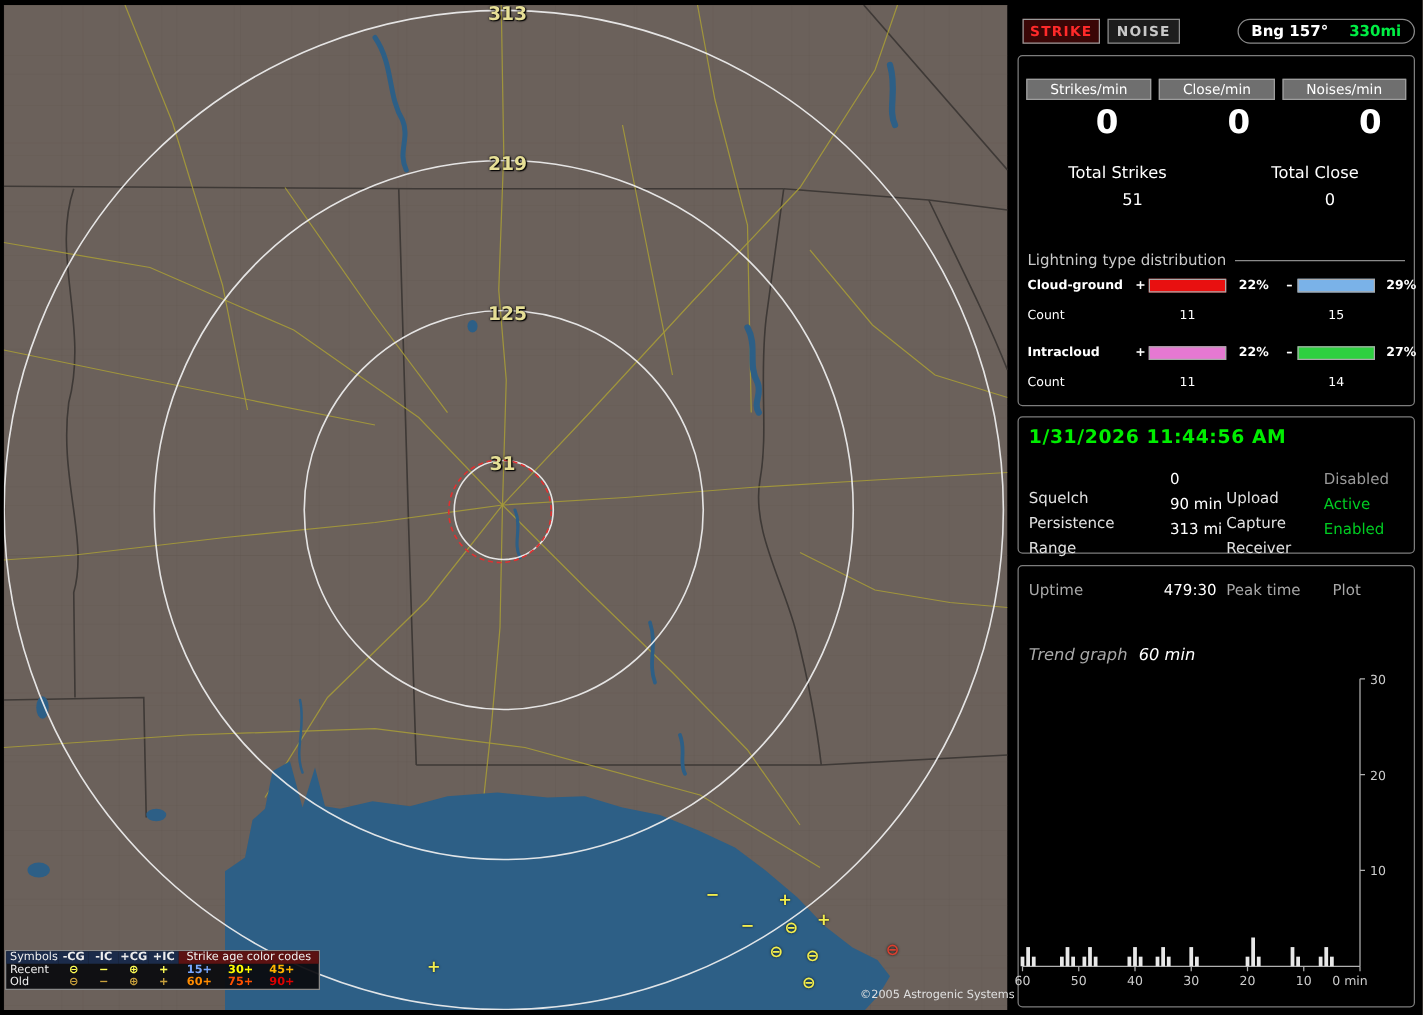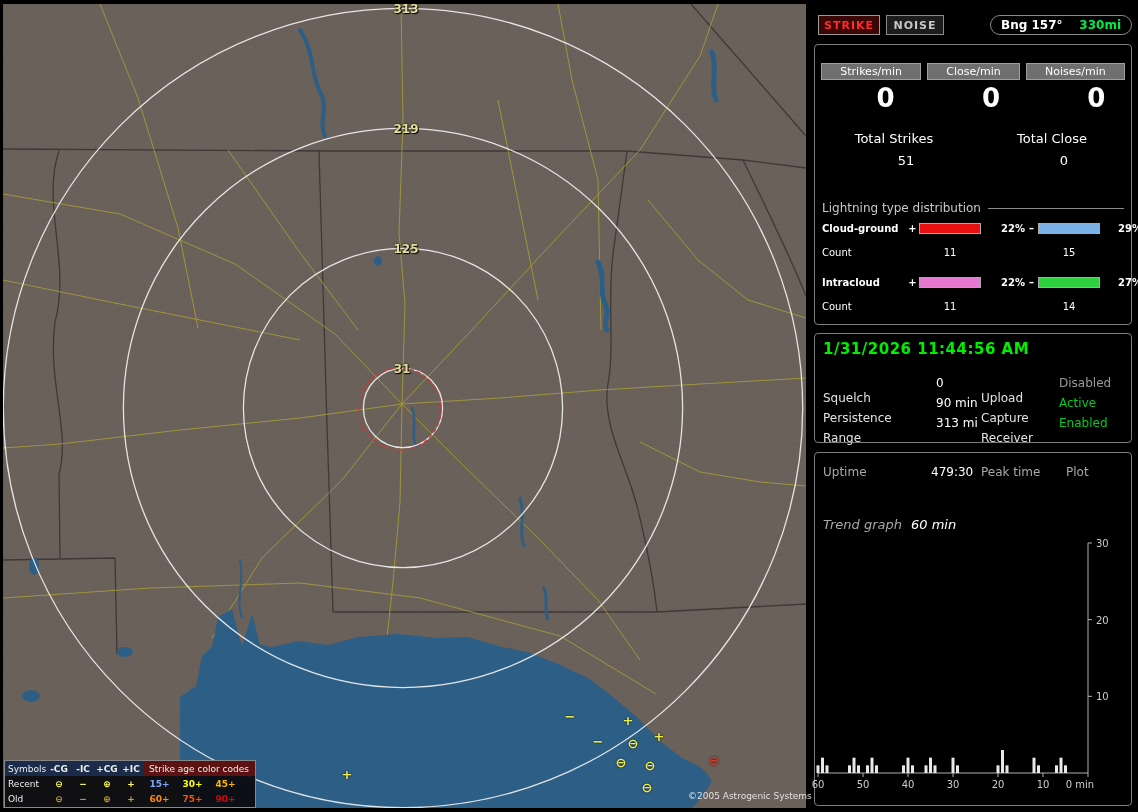--- a/index.html
+++ b/index.html
@@ -2,32 +2,32 @@
 <html><head>
 <meta charset="utf-8">
 <style>
   html,body{margin:0;padding:0;}
   body{
     width:1138px;height:812px;background:#000;overflow:hidden;position:relative;
     font-family:"DejaVu Sans","Liberation Sans",sans-serif;
   }
   
   #map-svg{position:absolute;left:3px;top:4px;}
-  .ring-label{position:absolute;transform:translateX(-50%);color:#e6df96;font-size:12px;font-weight:bold;
+  .ring-label{position:absolute;transform:translateX(-50%);color:#e6df96;font-size:15px;font-weight:bold;
     text-shadow:0 0 2px #000,1px 1px 1px #000;}
   #ring-313{left:406px;top:2px;}
   #ring-219{left:406px;top:122px;}
   #ring-125{left:406px;top:242px;}
   #ring-31{left:402px;top:362px;}
   #strike-layer{position:absolute;left:0;top:0;width:810px;height:812px;pointer-events:none;}
   .strike{position:absolute;transform:translate(-50%,-55%);font-size:13px;font-weight:bold;
     text-shadow:0 0 2px rgba(0,0,0,.9);}
   #map-copyright{position:absolute;left:688px;top:791px;color:#e0e0e0;font-size:9px;}
   
-  #legend{position:absolute;left:4px;top:760px;width:252px;height:48px;background:rgba(10,10,14,.93);
+  #legend{position:absolute;left:4px;top:760px;width:252px;height:32px;background:rgba(10,10,14,.93);
     border:1px solid #888;font-size:9px;color:#eee;display:flex;flex-direction:column;box-sizing:border-box;text-align:center;}
   .lg-row{flex:1;display:flex;align-items:stretch;}
   .lg-c{display:flex;align-items:center;justify-content:center;}
   .lg-label{width:42px;justify-content:flex-start;padding-left:3px;box-sizing:border-box;}
   .lg-sym{width:24px;font-weight:bold;}
   .lg-age{width:33px;font-weight:bold;}
   .lg-headbg{background:#1b2b4a;}
   .lg-age-title{flex:1;background:#5c1212;font-size:9px;}
   
   .box{position:absolute;background:#000;border:1px solid #7d7d7d;border-radius:4px;box-sizing:border-box;}
@@ -49,21 +49,21 @@
   .totals-row{position:absolute;left:0;top:86px;width:100%;display:flex;}
   .totals-row .tcol{flex:1;text-align:center;color:#fff;font-size:13px;}
   .tcol .tval{display:block;margin-top:7px;transform:translateX(12px);}
   .dist-title{position:absolute;left:7px;right:7px;top:156px;display:flex;align-items:center;color:#c9c9c9;font-size:12px;}
   .dist-title .tline{flex:1;border-top:1px solid #8a8a8a;margin-left:7px;}
   .dist-row{position:absolute;left:7px;right:5px;display:grid;
     grid-template-columns:84px 13px 62px 44px 13px 62px 42px;align-items:center;font-size:10px;color:#fff;}
   .dist-row .dlabel{font-weight:bold;}
   .dist-row .sign{text-align:center;font-weight:bold;}
   .dist-row .bar{height:11px;border:1px solid #aaa;box-sizing:border-box;}
-  .dist-row .pct{font-weight:bold;text-align:right;}
+  .dist-row .pct{font-weight:bold;text-align:center;}
   .cnt-plus{grid-column:3;text-align:center;}
   .cnt-minus{grid-column:6;text-align:center;}
   #dist-row-1{top:178px;} #cnt-row-1{top:202px;} #dist-row-2{top:232px;} #cnt-row-2{top:256px;}
   #datetime{position:absolute;left:8px;top:6px;color:#00ee00;font-size:15px;font-weight:bold;letter-spacing:.5px;}
   .st-row{position:absolute;left:8px;right:6px;display:grid;grid-template-columns:113px 45px 78px auto;
     font-size:12px;color:#fff;}
   .st-row .lbl{color:#e2e2e2;margin-top:15px;}
   .v-dim{color:#9a9a9a;} .v-green{color:#00cc22;}
   #st-1{top:42px;} #st-2{top:62px;} #st-3{top:82px;}
   .stat-row{position:absolute;left:8px;right:6px;display:grid;grid-template-columns:108px 50px 85px auto;

